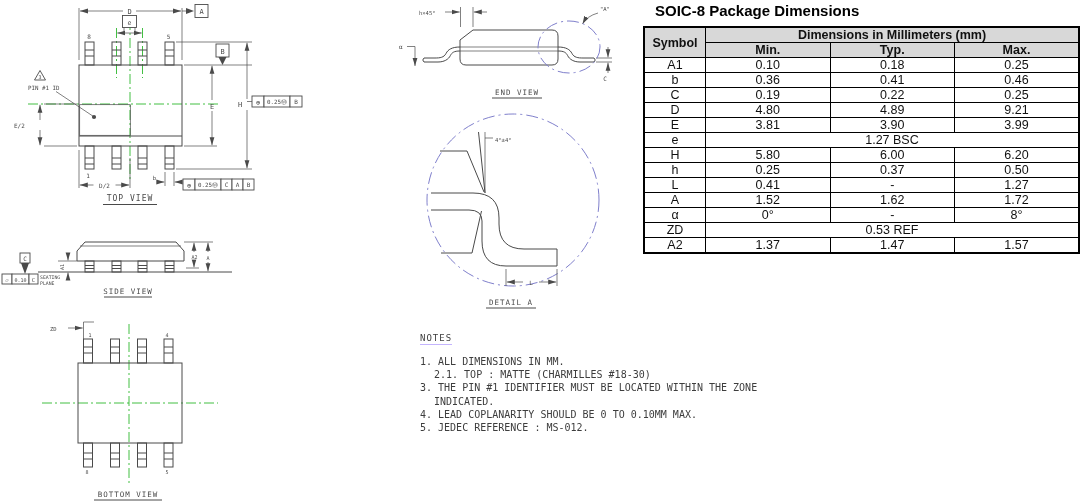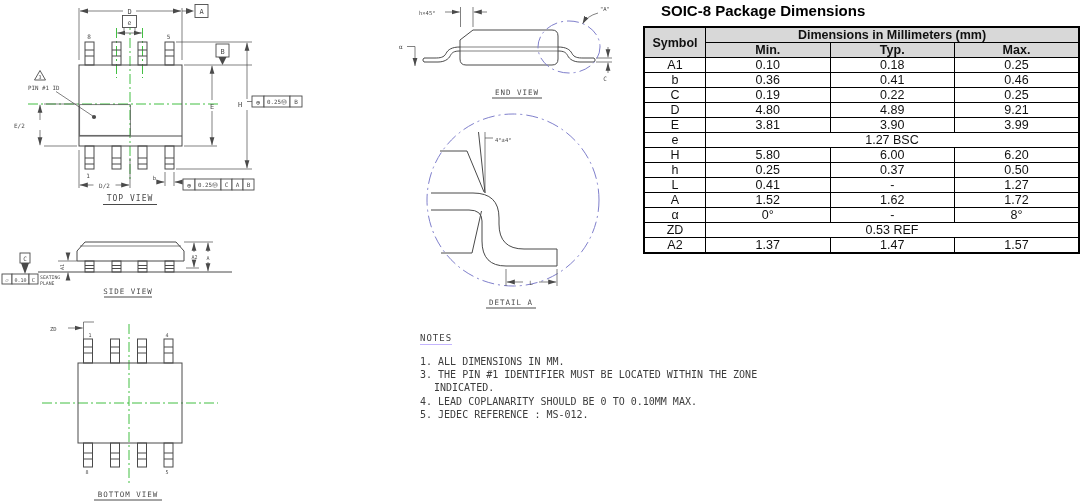--- a/index.html
+++ b/index.html
@@ -11,21 +11,21 @@
   .cl{stroke:#2eb82e;fill:none;stroke-width:0.9;stroke-dasharray:10 3 2 3;}
   .dl{stroke:#8080cc;fill:none;stroke-width:1;stroke-dasharray:12 4 2 4;}
   .fil{fill:#4a4a4a;stroke:none;}
   .bx{fill:#ffffff;stroke:#4a4a4a;stroke-width:0.9;}
   .wbg{fill:#ffffff;stroke:none;}
   .t{font-family:"DejaVu Sans Mono",monospace;fill:#4a4a4a;}
   .vtitle{font-family:"DejaVu Sans Mono",monospace;fill:#4a4a4a;letter-spacing:1px;}
 
   
   #tableblock{position:absolute;left:643px;top:2px;width:437px;}
-  #doc-title{font-size:15px;font-weight:bold;color:#000;margin:0 0 7px 18px;
+  #doc-title{font-size:15px;font-weight:bold;color:#000;margin:0 0 7px 12px;
              font-family:"Liberation Sans",sans-serif;}
   table{border-collapse:collapse;width:437px;table-layout:fixed;}
   th,td{border:1px solid #000;text-align:center;font-size:12.5px;color:#111;
         padding:0;height:14px;line-height:14px;overflow:hidden;}
   thead th{background:#d8d8d8;font-weight:bold;}
   th.sym-h{width:60px;}
   table{border:2px solid #000;}
   tbody td{background:#fff;font-weight:normal;}
 
   
@@ -305,20 +305,21 @@
     <text class="t" x="126" y="179.5" font-size="6" text-anchor="middle">L</text>
 
     <text class="vtitle" x="106" y="200" font-size="7.5" text-anchor="middle">DETAIL A</text>
     <path class="ln" d="M81,203 H131"></path>
   </svg>
 
   <div id="notes">
     <div id="notes-title">NOTES</div>
     <div>
         <div class="note-line indent-0">1. ALL DIMENSIONS IN MM.</div>
+        <div class="note-line indent-1">2.1. TOP : MATTE (CHARMILLES #18-30)</div>
         <div class="note-line indent-0">3. THE PIN #1 IDENTIFIER MUST BE LOCATED WITHIN THE ZONE</div>
         <div class="note-line indent-1">INDICATED.</div>
         <div class="note-line indent-0">4. LEAD COPLANARITY SHOULD BE 0 TO 0.10MM MAX.</div>
         <div class="note-line indent-0">5. JEDEC REFERENCE : MS-012.</div>
       </div>
   </div>
 
   <div id="tableblock">
     <div id="doc-title">SOIC-8 Package Dimensions</div>
     <table>

